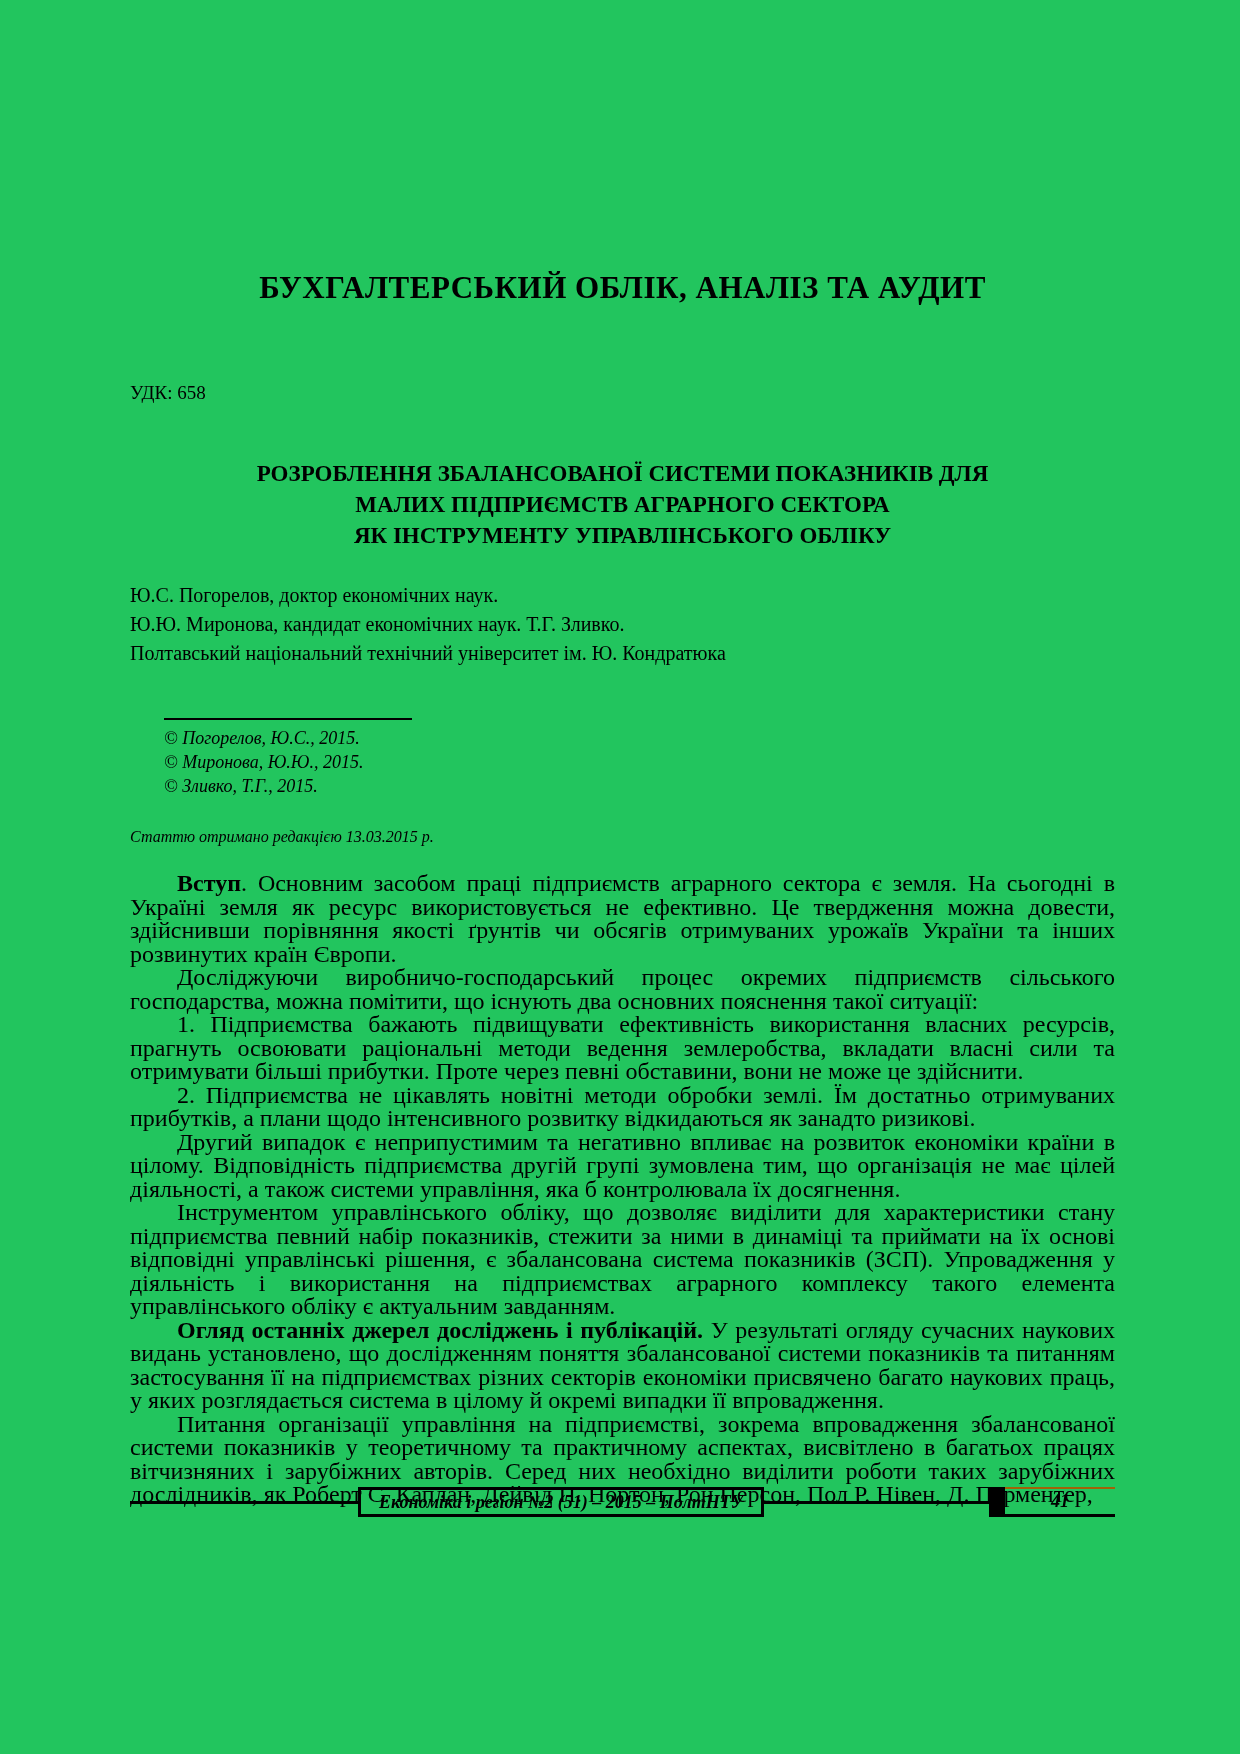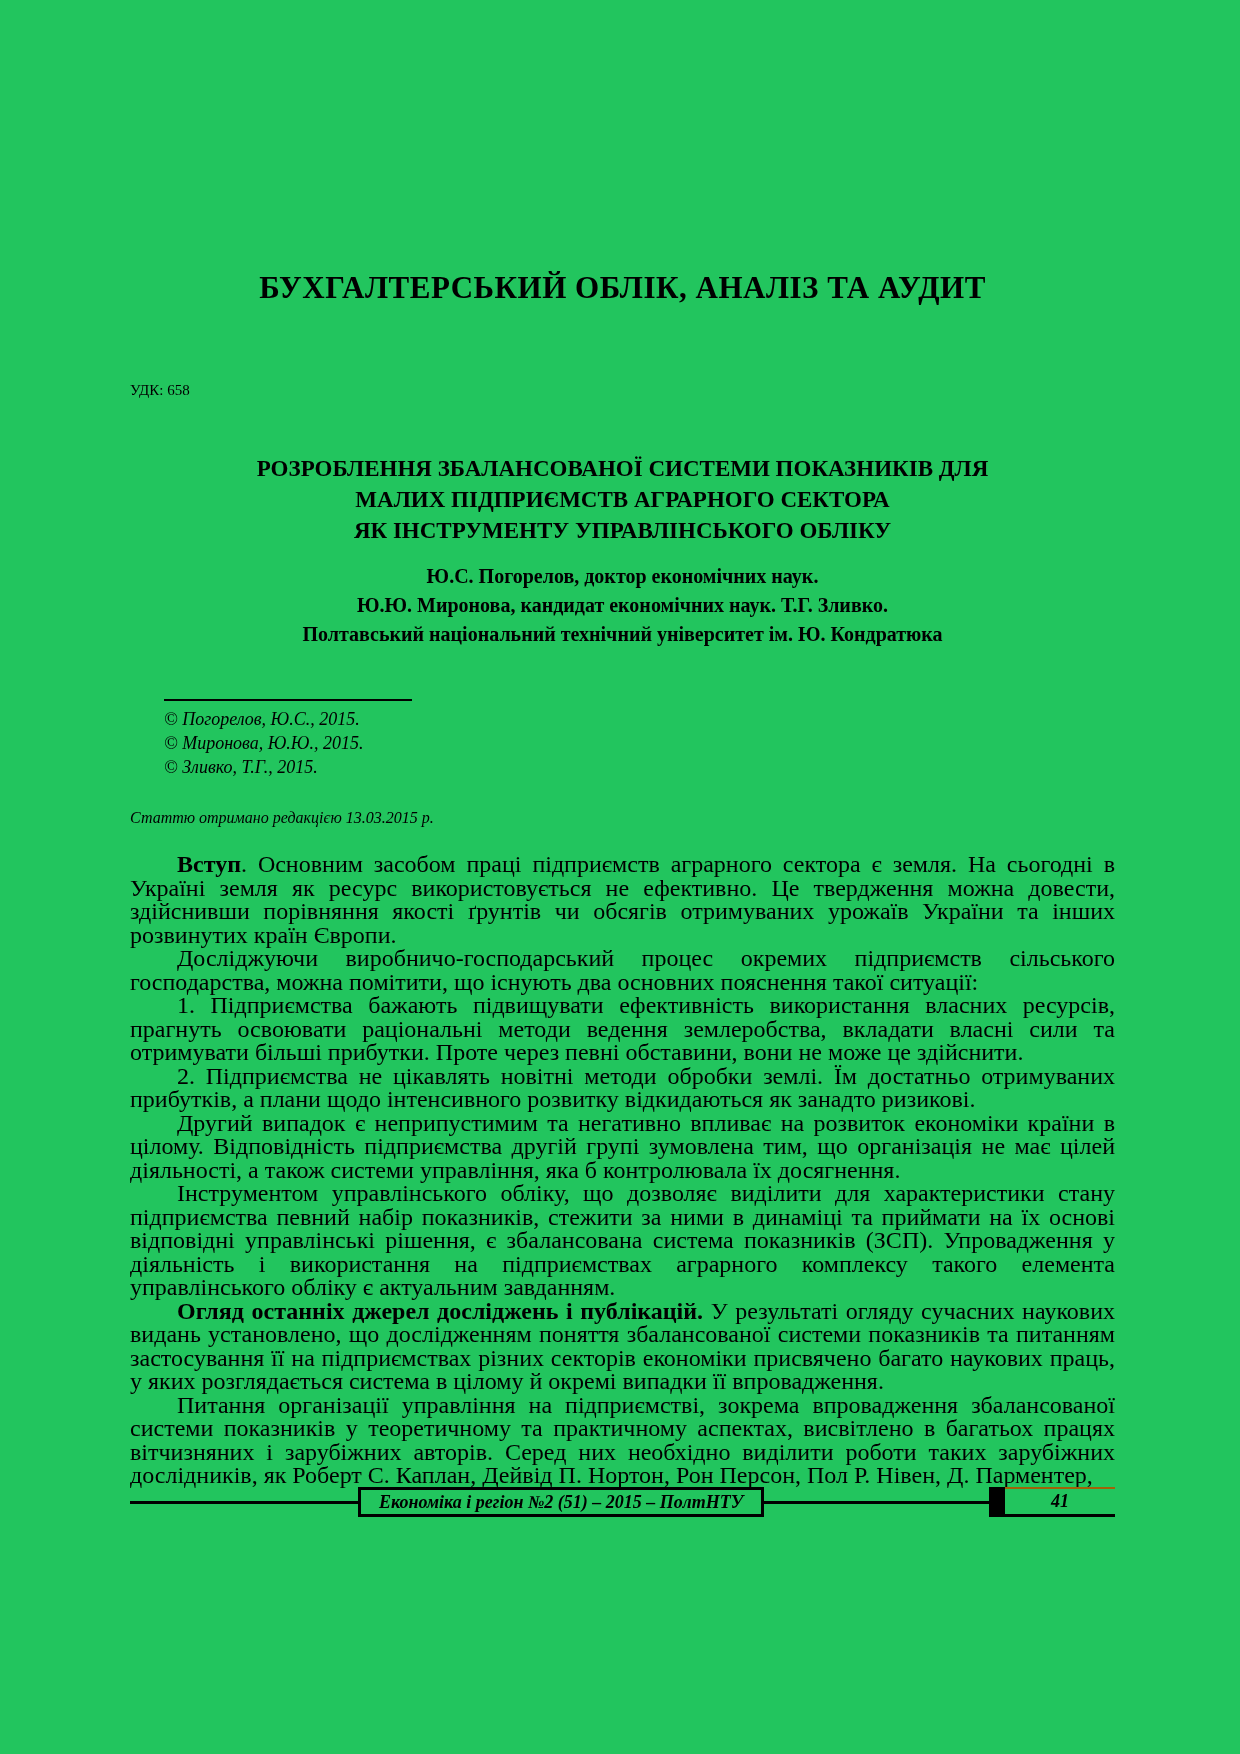--- a/index.html
+++ b/index.html
@@ -21,35 +21,35 @@
   }
   .section-title {
     margin: 0;
     font-size: 31px;
     font-weight: bold;
     text-align: center;
     letter-spacing: 0.5px;
   }
   .udc {
     margin-top: 76px;
-    font-size: 15px;
+    font-size: 19px;
   }
   .article-title {
     margin: 54px 0 0 0;
     font-size: 23px;
     font-weight: bold;
     text-align: center;
     line-height: 31px;
   }
   .article-title .tline { display: block; text-align: center; }
   .authors {
-    margin-top: 16px;
+    margin-top: 30px;
     font-size: 20px;
-    font-weight: bold;
-    text-align: center;
+    font-weight: normal;
+    text-align: left;
     line-height: 29px;
   }
   .authors .aline { display: block; }
   .copyright-block {
     margin-top: 50px;
     font-size: 18px;
     font-style: italic;
     line-height: 24px;
     margin-left: 34px;
   }

